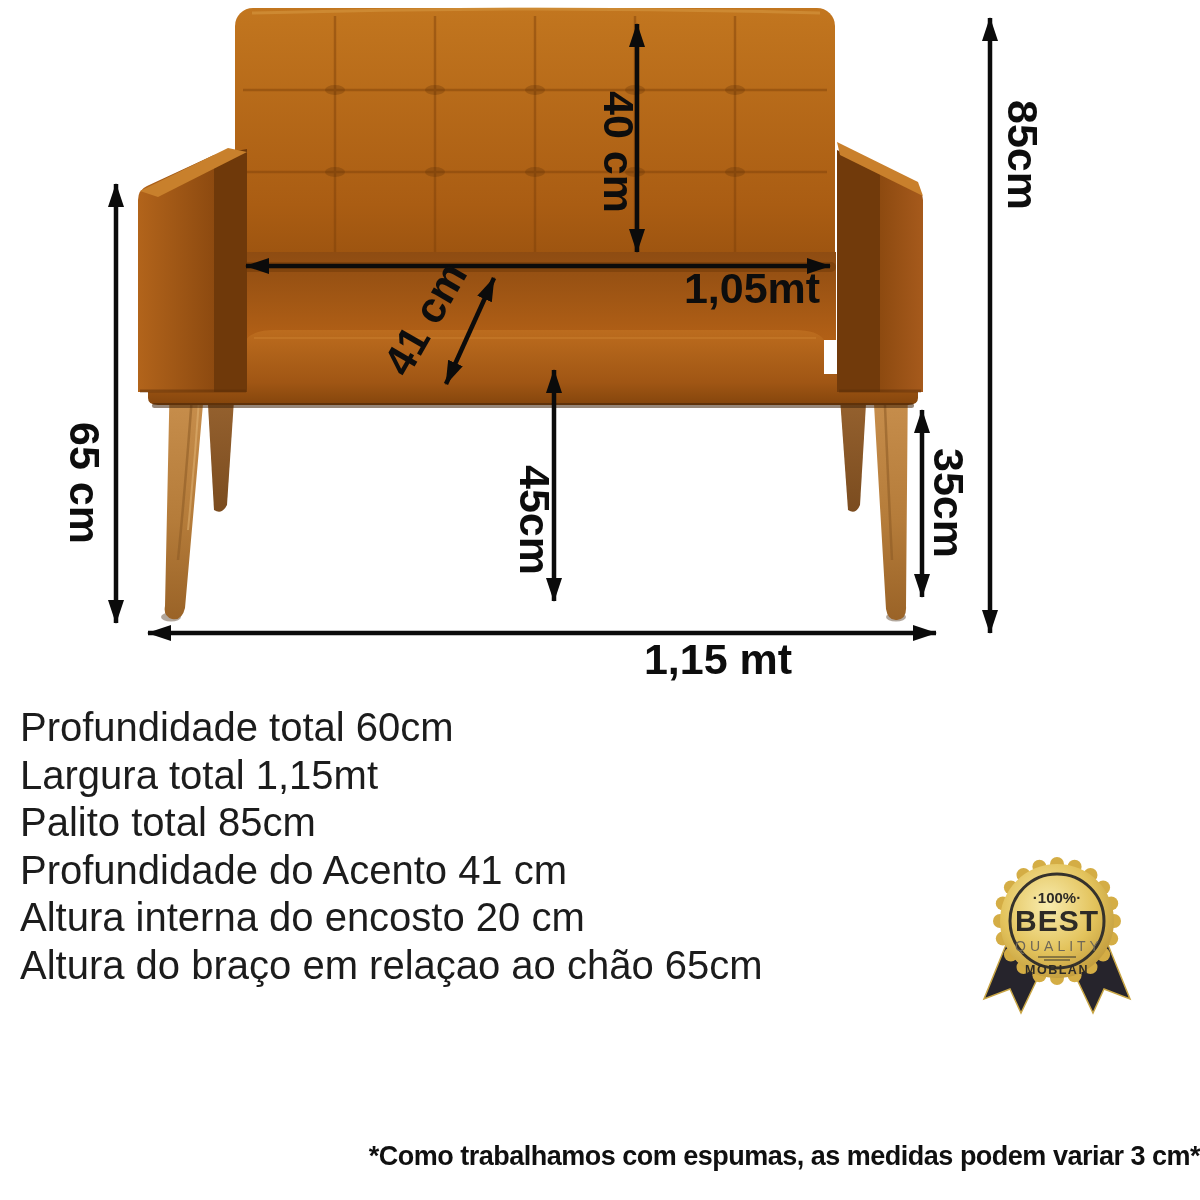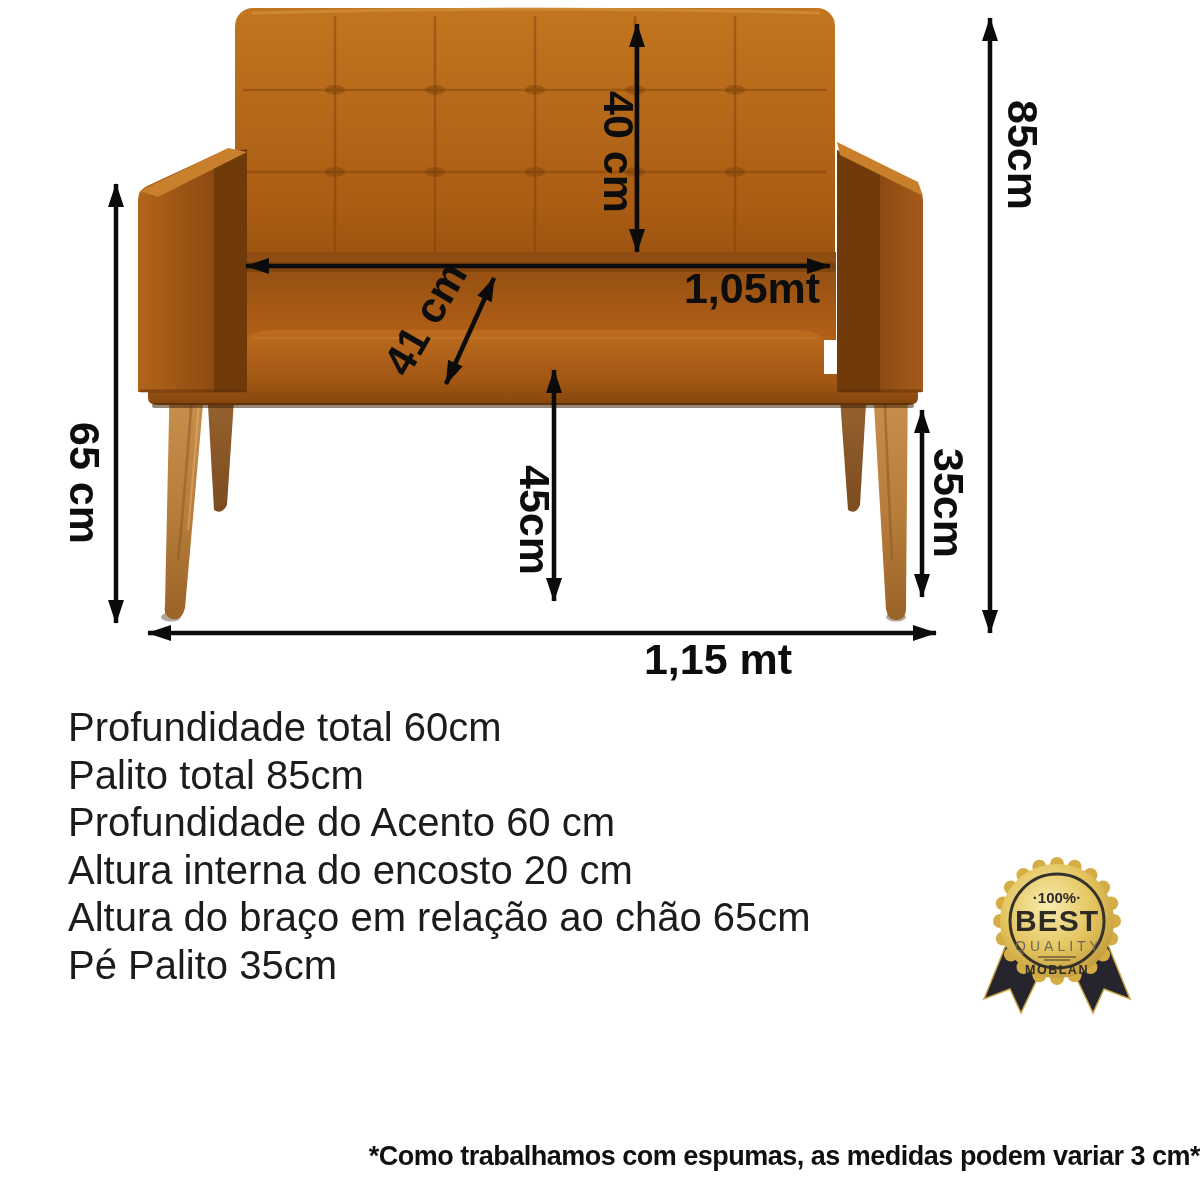--- a/index.html
+++ b/index.html
@@ -1,20 +1,20 @@
 <!DOCTYPE html>
 <html><head>
 <meta charset="utf-8">
 <style>
   html,body{margin:0;padding:0;background:#fff;}
   .stage{position:relative;width:1200px;height:1200px;background:#fff;overflow:hidden;
          font-family:"Liberation Sans",sans-serif;}
   svg text{font-family:"Liberation Sans",sans-serif;fill:#0d0d0d;}
   .dim{font-size:43px;font-weight:700;}
-  .specs{position:absolute;left:20px;top:704px;font-size:40px;line-height:47.5px;color:#1c1c1c;margin-left:48px;}
+  .specs{position:absolute;left:20px;top:704px;font-size:40px;line-height:47.5px;color:#1c1c1c;}
   .specs div{white-space:nowrap;}
   .disclaimer{position:absolute;left:0;right:0;top:1141px;text-align:right;
               font-size:27px;font-weight:700;letter-spacing:-0.5px;color:#101010;white-space:nowrap;}
   .badge-svg{position:absolute;left:972px;top:853px;}
   .diagram-svg{position:absolute;left:0;top:0;}
 </style>
 </head>
 <body>
 
 <div class="stage">
@@ -136,25 +136,25 @@
       <text class="dim" transform="translate(1008,155) rotate(90)" text-anchor="middle">85cm</text>
       <text class="dim" transform="translate(70,483) rotate(90)" text-anchor="middle">65 cm</text>
       <text class="dim" transform="translate(520,520) rotate(90)" text-anchor="middle">45cm</text>
       <text class="dim" transform="translate(934,503) rotate(90)" text-anchor="middle">35cm</text>
       <text class="dim" x="718" y="674" text-anchor="middle">1,15 mt</text>
     </g>
   </svg>
 
   <div class="specs">
     <div>Profundidade total 60cm</div>
+    <div>Largura total 1,15mt</div>
     <div>Palito total 85cm</div>
-    <div>Profundidade do Acento 60 cm</div>
+    <div>Profundidade do Acento 41 cm</div>
     <div>Altura interna do encosto 20 cm</div>
-    <div>Altura do braço em relação ao chão 65cm</div>
-    <div>Pé Palito 35cm</div>
+    <div>Altura do braço em relaçao ao chão 65cm</div>
   </div>
 
   <svg class="badge-svg" width="176" height="176" viewBox="0 0 176 176">
     <defs>
       <radialGradient id="gGold" cx="0.42" cy="0.36" r="0.75">
         <stop offset="0" stop-color="#f8ecae"></stop>
           <stop offset="0.55" stop-color="#e3c35c"></stop>
         <stop offset="1" stop-color="#b78f33"></stop>
       </radialGradient>
     </defs>

